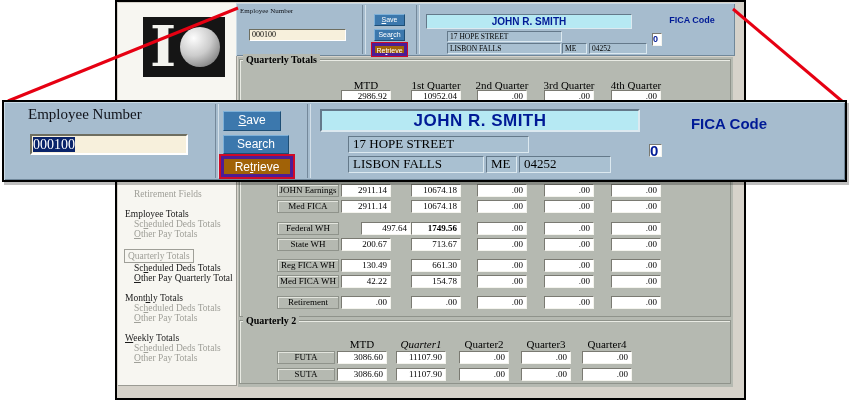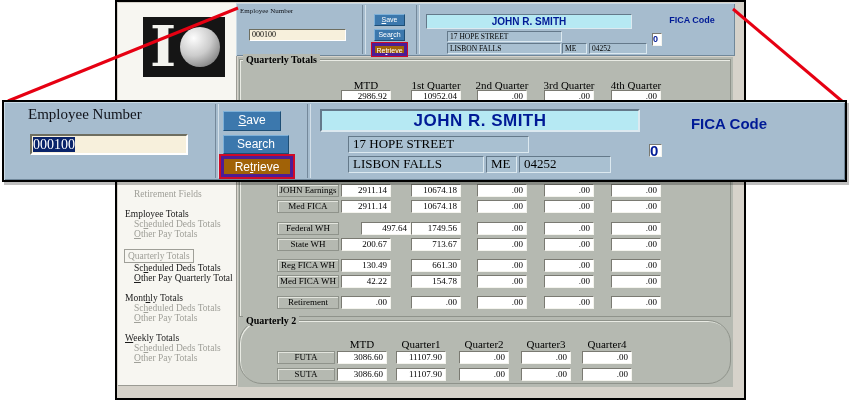--- a/index.html
+++ b/index.html
@@ -156,21 +156,21 @@
           <div class="val" style="left: 304px; top: 124px; width: 50px;">.00</div>
           <div class="val" style="left: 371px; top: 124px; width: 50px;">.00</div>
           <div class="row-lbl" style="left: 37px; top: 140px; width: 62px;">Med FICA Earnings</div>
           <div class="val" style="left: 101px; top: 140px; width: 50px;">2911.14</div>
           <div class="val" style="left: 171px; top: 140px; width: 50px;">10674.18</div>
           <div class="val" style="left: 237px; top: 140px; width: 50px;">.00</div>
           <div class="val" style="left: 304px; top: 140px; width: 50px;">.00</div>
           <div class="val" style="left: 371px; top: 140px; width: 50px;">.00</div>
           <div class="row-lbl" style="left: 37px; top: 162px; width: 62px;">Federal WH</div>
           <div class="val" style="left: 101px; top: 162px; width: 50px; margin-left: 20px;">497.64</div>
-          <div class="val" style="left: 171px; top: 162px; width: 50px;">1749.56</div>
+          <div class="val" style="left: 171px; top: 162px; width: 50px; font-weight: bold;">1749.56</div>
           <div class="val" style="left: 237px; top: 162px; width: 50px;">.00</div>
           <div class="val" style="left: 304px; top: 162px; width: 50px;">.00</div>
           <div class="val" style="left: 371px; top: 162px; width: 50px;">.00</div>
           <div class="row-lbl" style="left: 37px; top: 178px; width: 62px;">State WH</div>
           <div class="val" style="left: 101px; top: 178px; width: 50px;">200.67</div>
           <div class="val" style="left: 171px; top: 178px; width: 50px;">713.67</div>
           <div class="val" style="left: 237px; top: 178px; width: 50px;">.00</div>
           <div class="val" style="left: 304px; top: 178px; width: 50px;">.00</div>
           <div class="val" style="left: 371px; top: 178px; width: 50px;">.00</div>
           <div class="row-lbl" style="left: 37px; top: 199px; width: 62px;">Reg FICA WH</div>
@@ -185,24 +185,24 @@
           <div class="val" style="left: 237px; top: 215px; width: 50px;">.00</div>
           <div class="val" style="left: 304px; top: 215px; width: 50px;">.00</div>
           <div class="val" style="left: 371px; top: 215px; width: 50px;">.00</div>
           <div class="row-lbl" style="left: 37px; top: 236px; width: 62px;">Retirement</div>
           <div class="val" style="left: 101px; top: 236px; width: 50px;">.00</div>
           <div class="val" style="left: 171px; top: 236px; width: 50px;">.00</div>
           <div class="val" style="left: 237px; top: 236px; width: 50px;">.00</div>
           <div class="val" style="left: 304px; top: 236px; width: 50px;">.00</div>
           <div class="val" style="left: 371px; top: 236px; width: 50px;">.00</div>
         </div>
-      <div class="gbox" id="qbox2" style="left:1px; top:263px; width:492px; height:64px;border-radius:23px;">
+      <div class="gbox" id="qbox2" style="left:1px; top:263px; width:492px; height:64px;">
         <span class="gtitle">Quarterly 2</span>
       <div class="col-hdr" style="left: 87px; top: 17px; width: 70px;">MTD</div>
-          <div class="col-hdr" style="left: 146px; top: 17px; width: 70px;">Quarter1</div>
+          <div class="col-hdr" style="left: 146px; top: 17px; width: 70px; font-style: italic;">Quarter1</div>
           <div class="col-hdr" style="left: 209px; top: 17px; width: 70px;">Quarter2</div>
           <div class="col-hdr" style="left: 271px; top: 17px; width: 70px;">Quarter3</div>
           <div class="col-hdr" style="left: 332px; top: 17px; width: 70px; text-align: center;">Quarter4</div>
           <div class="row-lbl" style="left: 37px; top: 30px; width: 58px;">FUTA Earnings</div>
           <div class="val" style="left: 97px; top: 30px; width: 50px;">3086.60</div>
           <div class="val" style="left: 156px; top: 30px; width: 50px;">11107.90</div>
           <div class="val" style="left: 219px; top: 30px; width: 50px;">.00</div>
           <div class="val" style="left: 281px; top: 30px; width: 50px;">.00</div>
           <div class="val" style="left: 342px; top: 30px; width: 50px;">.00</div>
           <div class="row-lbl" style="left: 37px; top: 47px; width: 58px;">SUTA Earnings</div>

